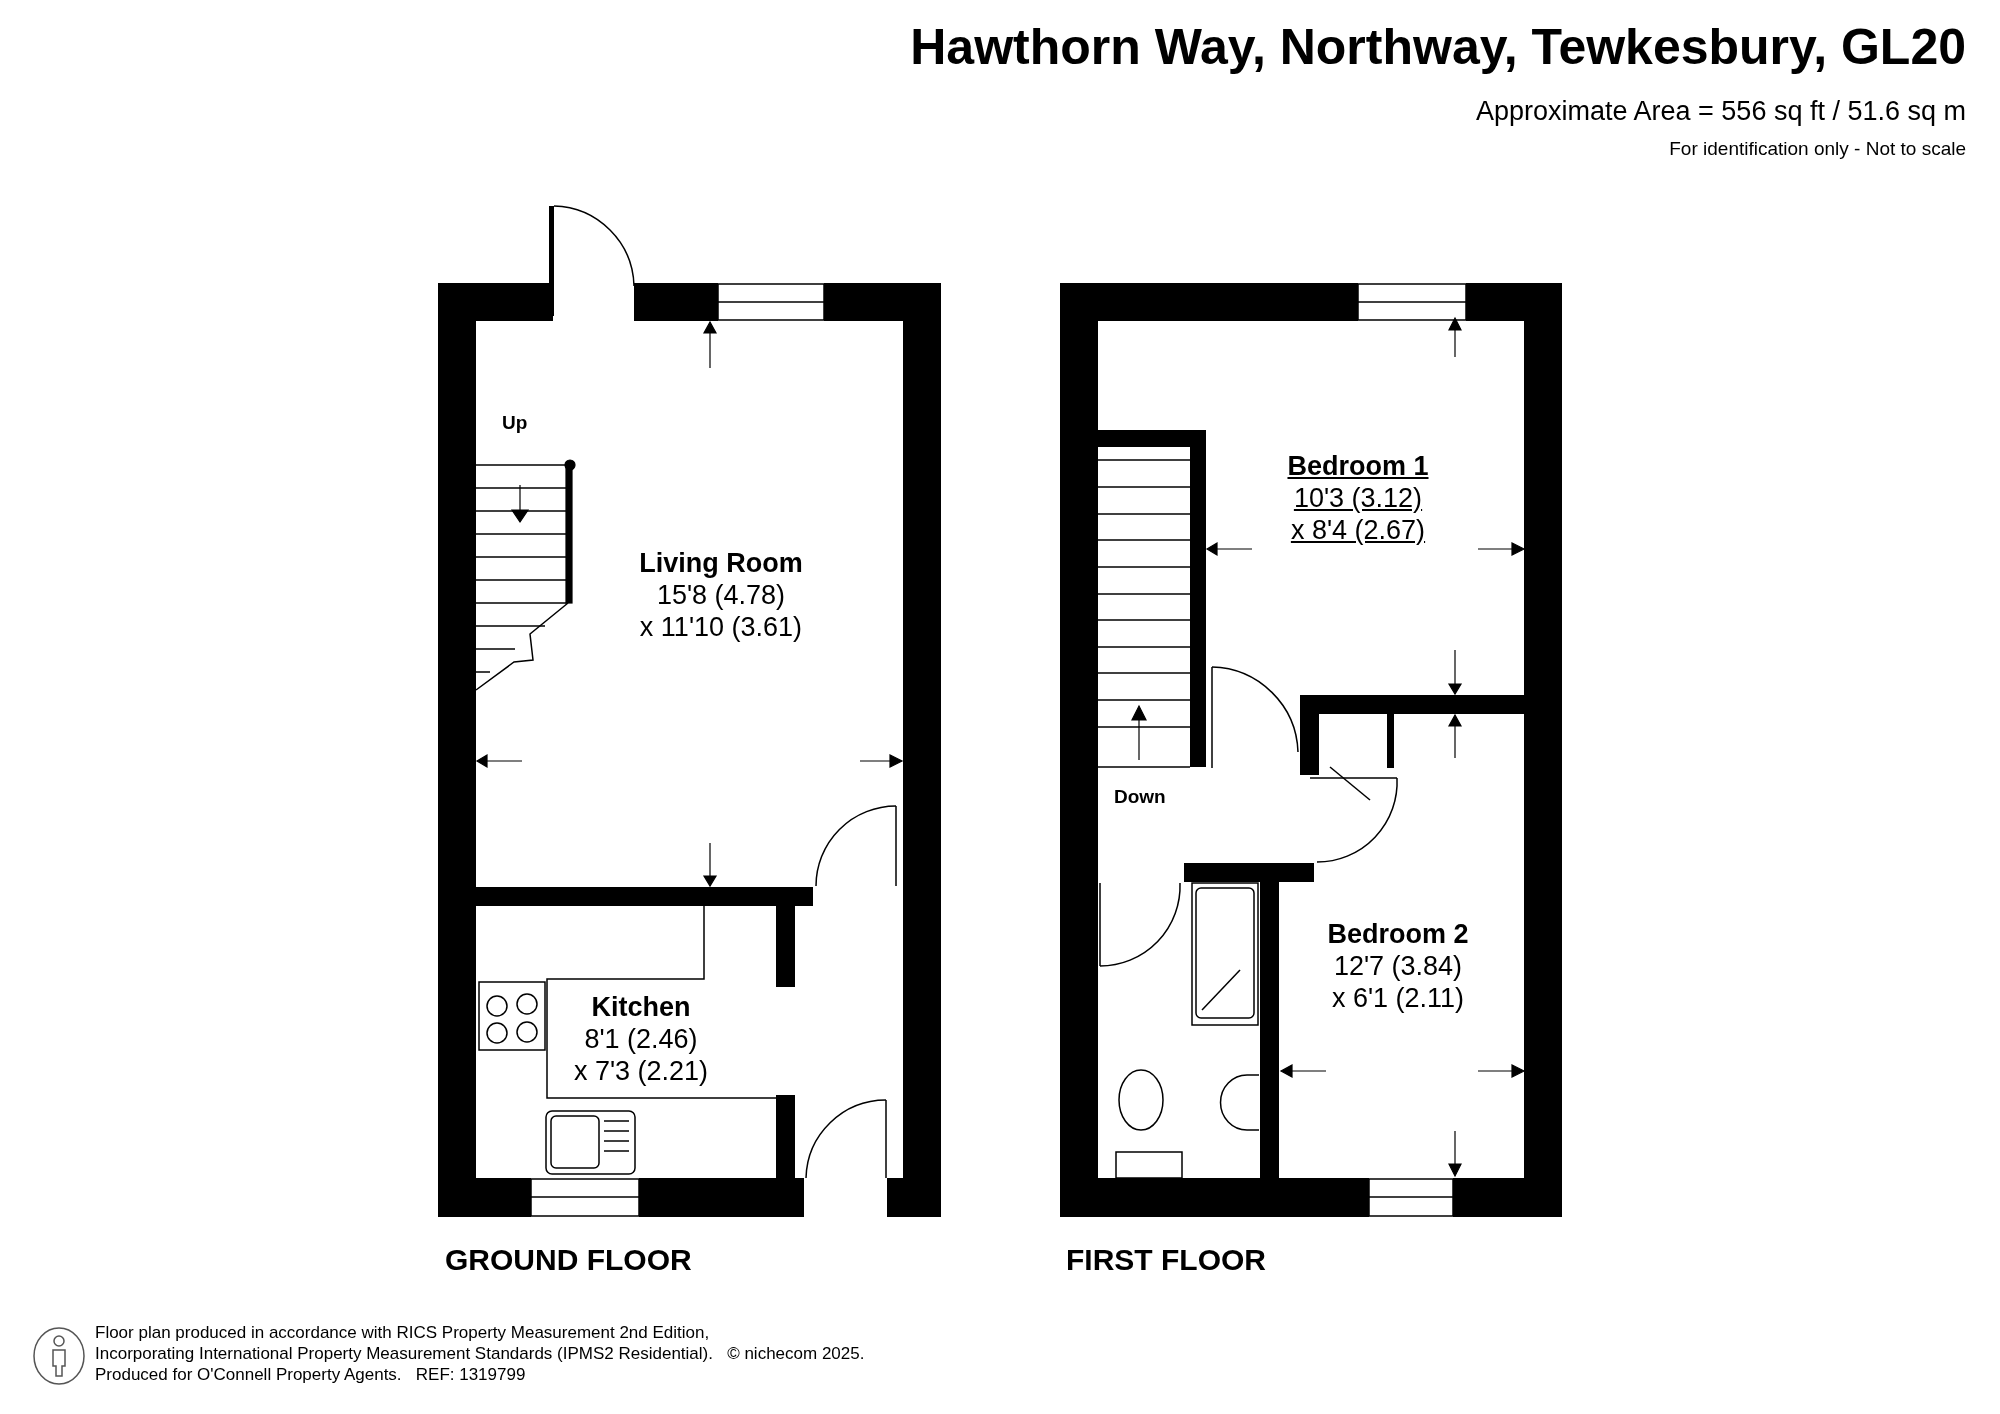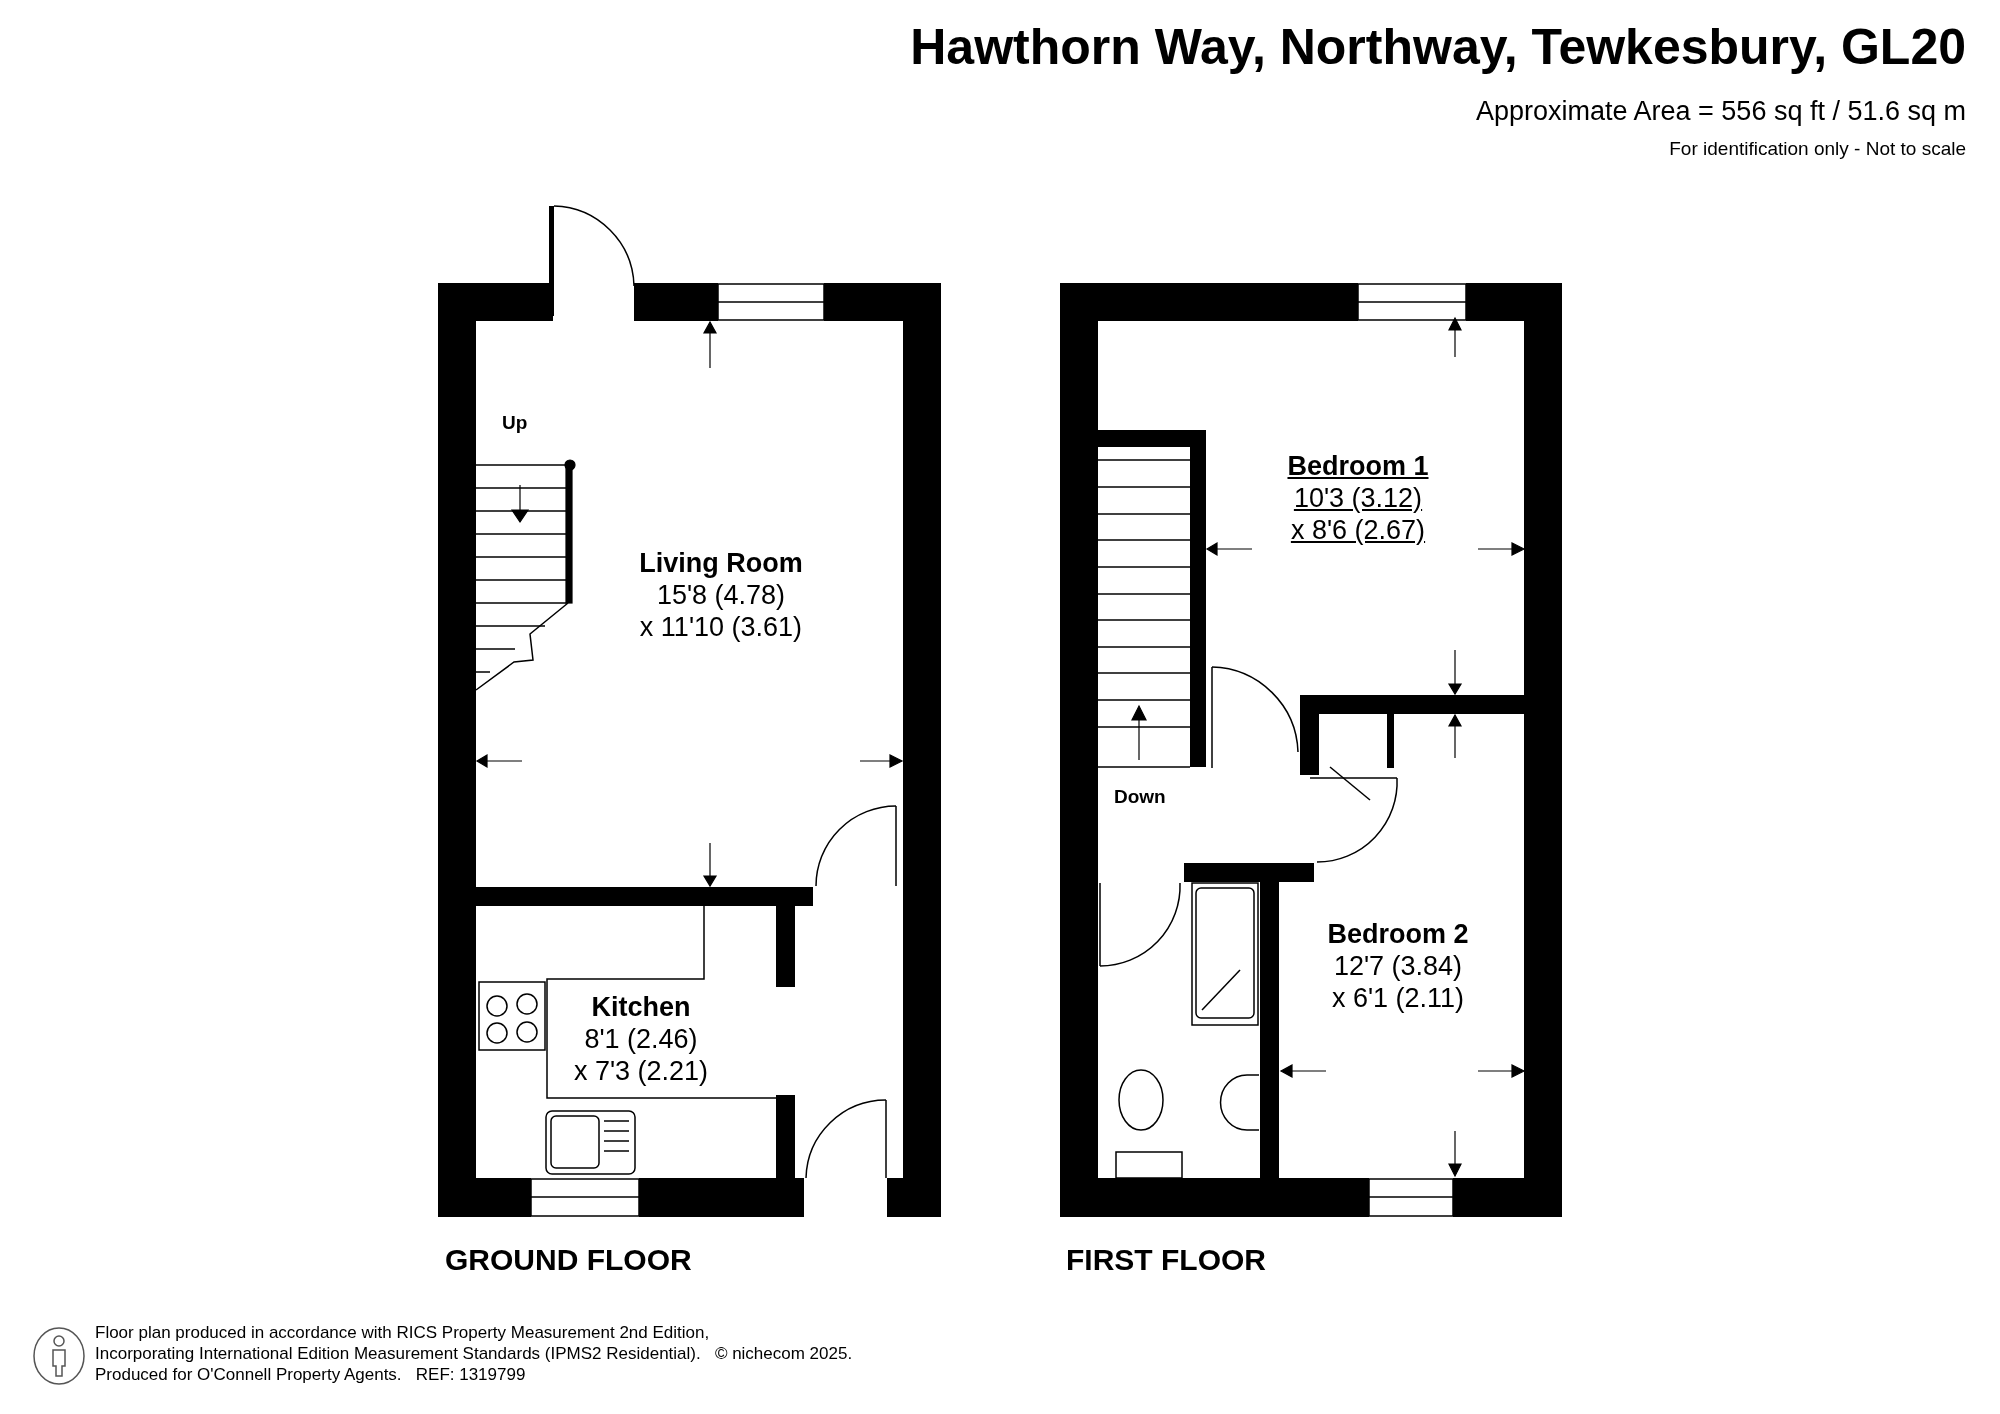--- a/index.html
+++ b/index.html
@@ -190,33 +190,33 @@
   <div>x 11'10 (3.61)</div>
 </div>
 <div class="lbl" style="left:641px;top:991px;">
   <div class="n">Kitchen</div>
   <div>8'1 (2.46)</div>
   <div>x 7'3 (2.21)</div>
 </div>
 <div class="lbl" style="left:1358px;top:450px;text-decoration:underline;">
   <div class="n">Bedroom 1</div>
   <div>10'3 (3.12)</div>
-  <div>x 8'6 (2.67)</div>
+  <div>x 8'4 (2.67)</div>
 </div>
 <div class="lbl" style="left:1398px;top:918px;">
   <div class="n">Bedroom 2</div>
   <div>12'7 (3.84)</div>
   <div>x 6'1 (2.11)</div>
 </div>
 
 <div class="floor" style="left:445px;top:1227px;">GROUND FLOOR</div>
 <div class="floor" style="left:1066px;top:1227px;">FIRST FLOOR</div>
 
 <svg class="footer-icon" width="56" height="62">
   <ellipse cx="27" cy="30" rx="25" ry="28" fill="none" stroke="#555" stroke-width="1.5"></ellipse>
   <circle cx="27" cy="15" r="5" fill="none" stroke="#555" stroke-width="1.5"></circle>
   <path d="M21 24 H33 V40 H30 V50 H24 V40 H21 Z" fill="none" stroke="#555" stroke-width="1.5"></path>
 </svg>
 <div class="footer">
   <div>Floor plan produced in accordance with RICS Property Measurement 2nd Edition,</div>
-  <div><span>Incorporating International Edition Measurement Standards (IPMS2 Residential).</span>&nbsp;&nbsp;&nbsp;<span>© nichecom 2025.</span></div>
+  <div><span>Incorporating International Property Measurement Standards (IPMS2 Residential).</span>&nbsp;&nbsp;&nbsp;<span>© nichecom 2025.</span></div>
   <div><span>Produced for O'Connell Property Agents.</span>&nbsp;&nbsp;&nbsp;<span>REF: 1319799</span></div>
 </div>
 
 </body></html>

